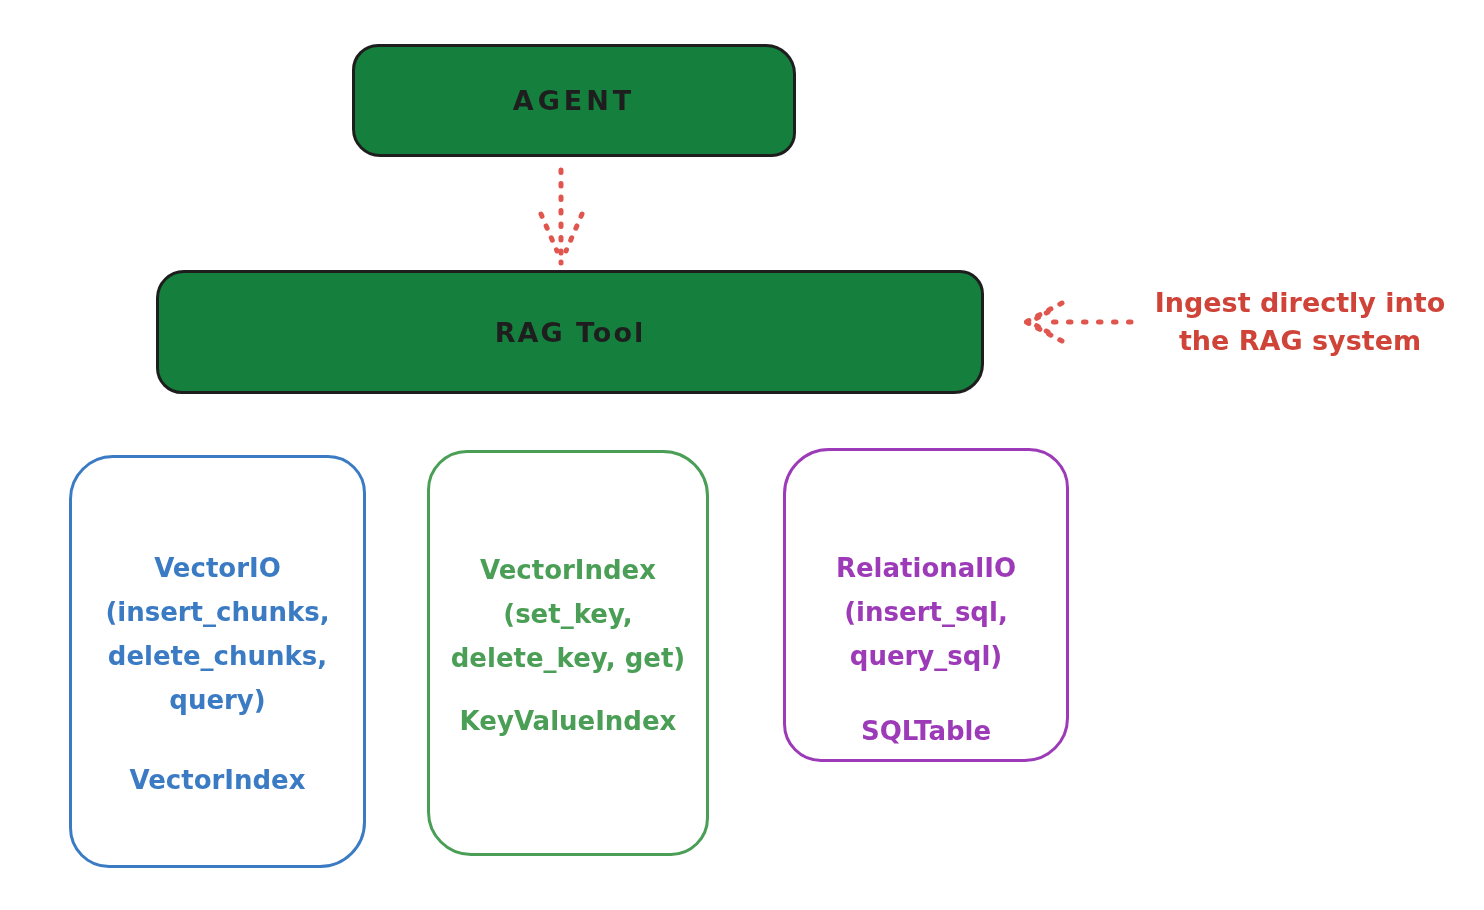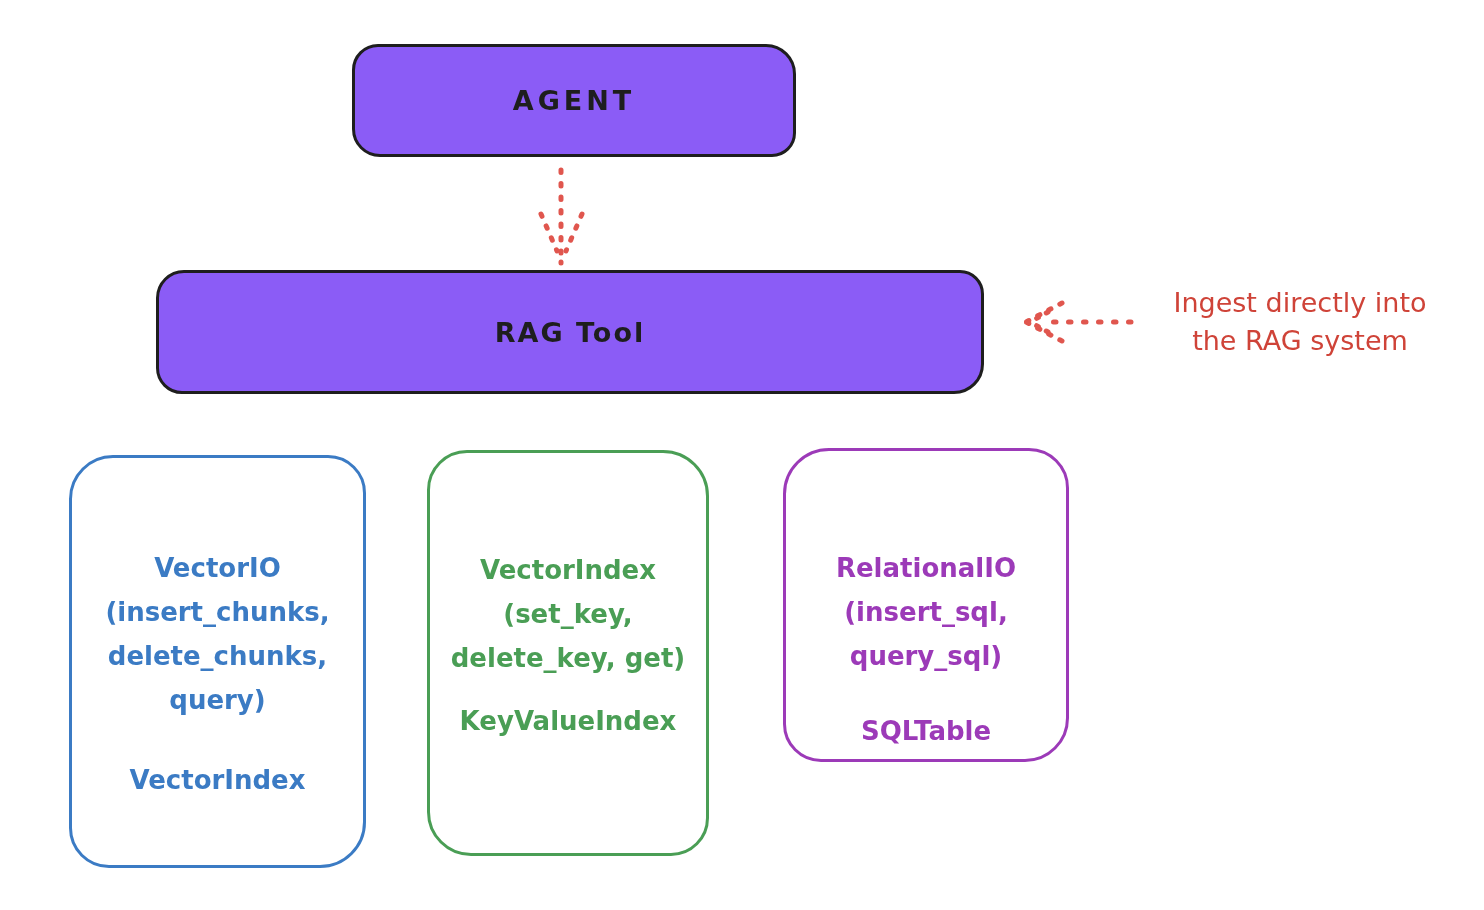--- a/index.html
+++ b/index.html
@@ -11,21 +11,21 @@
     position: relative;
     width: 1484px;
     height: 910px;
     background: #ffffff;
     overflow: hidden;
     font-family: "DejaVu Sans", sans-serif;
   }
   .sketch-box {
     position: absolute;
     box-sizing: border-box;
-    background: #8b5cf6;
+    background: #15803d;
     display: flex;
     align-items: center;
     justify-content: center;
   }
   
   .box-agent {
     left: 352px; top: 44px;
     width: 444px; height: 113px;
     border: 3.5px solid #1e1e1e;
     border-radius: 26px 30px 24px 28px;
@@ -94,21 +94,21 @@
   .box-relational .index-label { margin-top: 31px; }
 
   
   .annotation {
     position: absolute;
     left: 1130px; top: 284px;
     width: 340px;
     text-align: center;
     color: #cf4338;
     font-size: 27px;
-    font-weight: normal;
+    font-weight: bold;
     line-height: 38px;
   }
   .arrow-layer {
     position: absolute;
     left: 0; top: 0;
     width: 1484px; height: 910px;
     pointer-events: none;
   }
 </style>
 </head>

